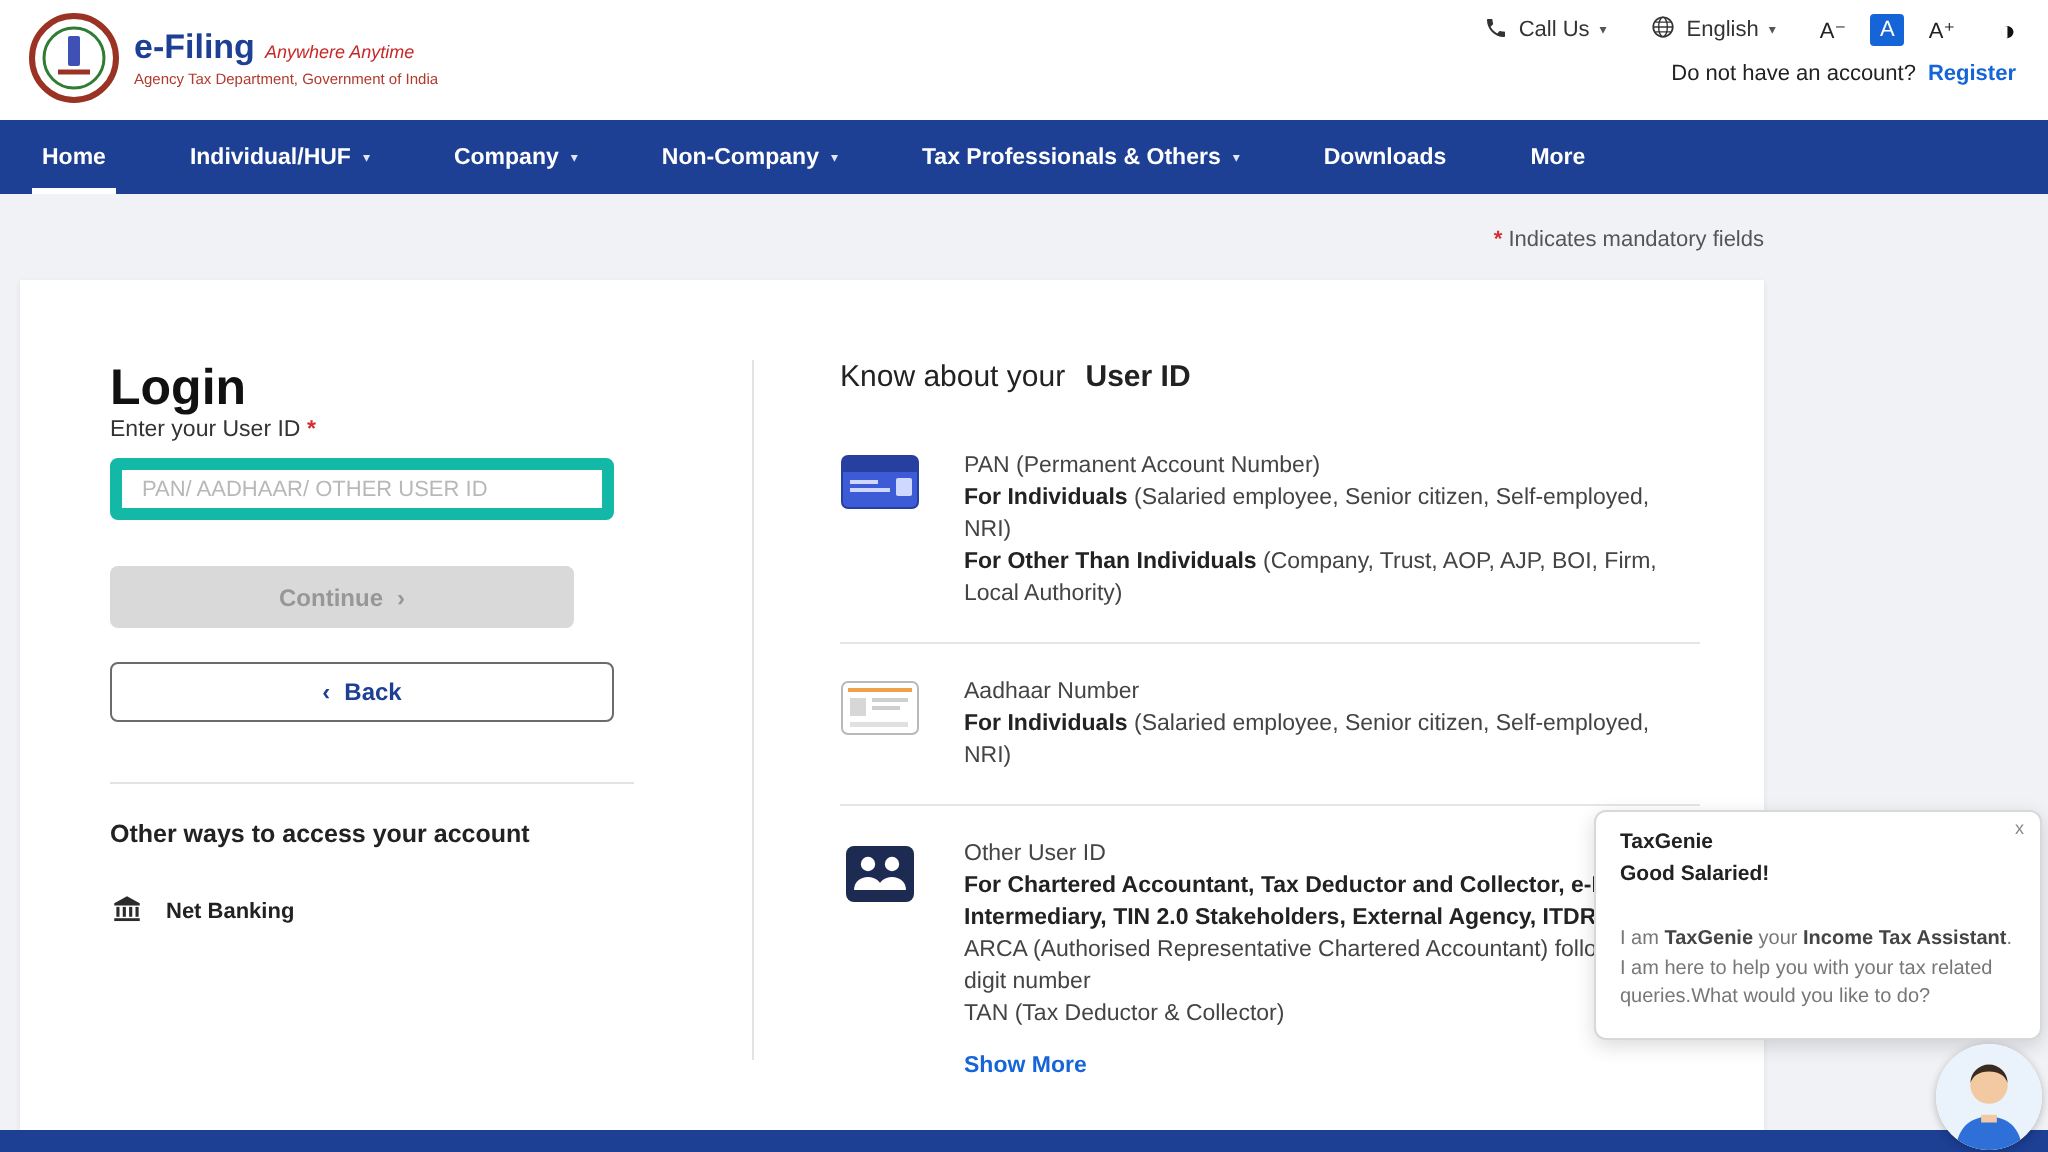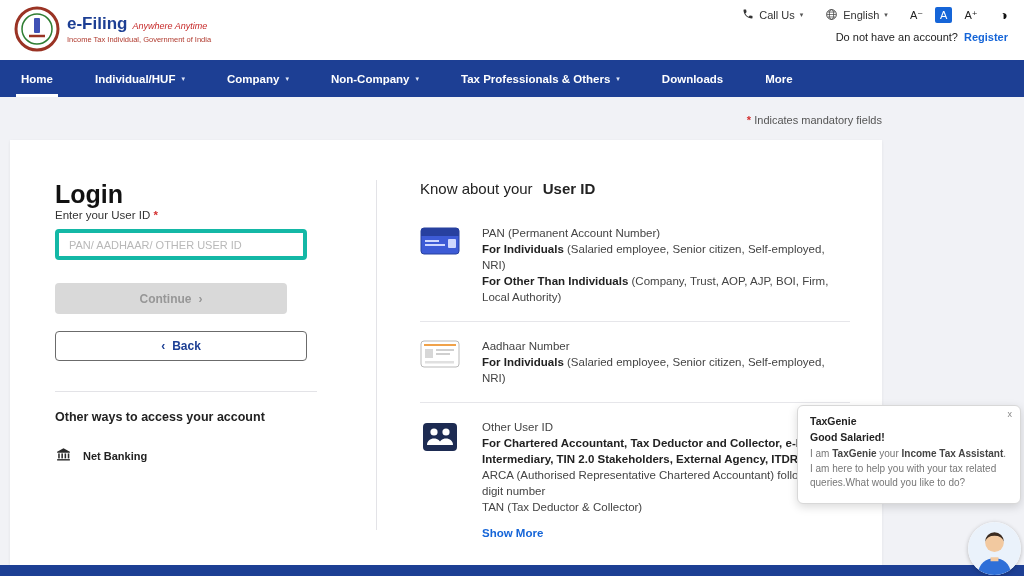--- a/index.html
+++ b/index.html
@@ -35,21 +35,21 @@
   
   .main { position:absolute; top:97px; left:0; width:100%; height:468px; background:#f1f2f6; }
   .mandatory { position:absolute; top:17px; right:142px; font-size:11px; color:#555; }
   .red { color:#d32f2f; font-weight:bold; }
 
   .card { position:absolute; left:10px; top:43px; width:872px; height:425px; background:#fff; box-shadow:0 1px 3px rgba(0,0,0,.07); }
 
   .login-col { position:absolute; left:45px; top:40px; width:262px; }
   .login-title { font-size:25px; font-weight:bold; color:#111; }
   .uid-label { font-size:11.5px; color:#333; display:block; margin-bottom:8px; }
-  .uid-input { width:252px; height:31px; border:4px solid #14b8a6; border-radius:4px; padding:0 10px; font-size:11px; font-family:inherit; color:#333; background:#fff; }
+  .uid-input { width:252px; height:31px; border:6px solid #14b8a6; border-radius:4px; padding:0 10px; font-size:11px; font-family:inherit; color:#333; background:#fff; }
   .uid-input::placeholder { color:#b8b8b8; }
   .continue-btn { margin-top:23px; width:232px; height:31px; background:#d9d9d9; border:none; border-radius:4px; color:#979797; font-weight:bold; font-size:12px; font-family:inherit; display:flex; align-items:center; justify-content:center; gap:7px; }
   .back-btn { margin-top:17px; width:252px; height:30px; background:#fff; border:1px solid #6b6b6b; border-radius:4px; color:#1d3f94; font-weight:bold; font-size:12px; font-family:inherit; display:flex; align-items:center; justify-content:center; gap:7px; cursor:pointer; }
   .h-divider { margin-top:30px; width:262px; height:1px; background:#e3e3e7; }
   .other-ways { margin-top:18px; font-size:12.5px; font-weight:bold; color:#222; }
   .net-banking { margin-top:22px; display:flex; align-items:center; gap:11px; font-size:11px; font-weight:bold; color:#222; cursor:pointer; }
 
   .v-divider { position:absolute; left:366px; top:40px; bottom:35px; width:1px; background:#e3e3e7; }
 
   .know-col { position:absolute; left:410px; top:40px; width:430px; }
@@ -60,21 +60,21 @@
   .kicon { width:40px; flex:0 0 40px; display:flex; justify-content:center; align-items:flex-start; padding-top:2px; }
   .ktext { font-size:11.5px; color:#444; line-height:16px; }
   .ktext strong { color:#222; }
   .show-more { display:inline-block; margin-left:62px; color:#1565d8; font-weight:bold; font-size:11.5px; cursor:pointer; text-decoration:none; }
 
   
   .genie-popup { position:absolute; left:797px; top:405px; width:224px; background:#fff; border:1px solid #d8d8d8; border-radius:6px; box-shadow:0 3px 10px rgba(0,0,0,.15); padding:9px 12px 12px; z-index:20; font-size:10px; }
   .genie-close { position:absolute; top:3px; right:8px; font-size:9px; color:#888; background:none; border:none; cursor:pointer; font-family:inherit; }
   .genie-title { font-weight:bold; font-size:10.5px; color:#222; }
   .genie-greeting { font-weight:bold; font-size:10.5px; color:#222; margin-top:4px; }
-  .genie-msg { margin-top:4px; color:#777; line-height:14.5px; }
+  .genie-msg { margin-top:20px; color:#777; line-height:14.5px; }
   .genie-msg strong { color:#444; }
   .genie-avatar { position:absolute; left:968px; top:522px; width:53px; height:53px; border-radius:50%; overflow:hidden; z-index:21; box-shadow:0 1px 4px rgba(0,0,0,.25); cursor:pointer; background:#fff; }
   .genie-avatar svg { display:block; }
 
   .footer-strip { position:absolute; bottom:0; left:0; width:100%; height:11px; background:#1d3f94; z-index:5; }
 </style>
 </head>
 <body>
 
 <div class="page">
@@ -87,21 +87,21 @@
           <circle cx="23" cy="23" r="15" fill="none" stroke="#2e7d32" stroke-width="1.5"></circle>
           <rect x="20" y="12" width="6" height="15" rx="1" fill="#3f51b5"></rect>
           <path d="M15 30 h16" stroke="#9a3324" stroke-width="2.5"></path>
         </svg>
       </span>
       <span class="brand-text">
         <span class="brand-line1">
           <span class="efiling">e-Filing</span>
           <span class="tagline">Anywhere Anytime</span>
         </span>
-        <span class="brand-sub">Income Tax Individual, Government of India</span>
+        <span class="brand-sub">Agency Tax Department, Government of India</span>
       </span>
     </div>
 
     <div class="topbar-right">
       <div class="utility-row">
         <div class="util">
           <span>
             <svg viewBox="0 0 24 24" width="12" height="12">
                 <path d="M6.6 10.8c1.4 2.8 3.8 5.1 6.6 6.6l2.2-2.2c.3-.3.7-.4 1-.2 1.1.4 2.3.6 3.6.6.6 0 1 .4 1 1V20c0 .6-.4 1-1 1C10.6 21 3 13.4 3 4c0-.6.4-1 1-1h3.5c.6 0 1 .4 1 1 0 1.2.2 2.4.6 3.6.1.3 0 .7-.2 1l-2.3 2.2z" fill="#333"></path>
               </svg>

